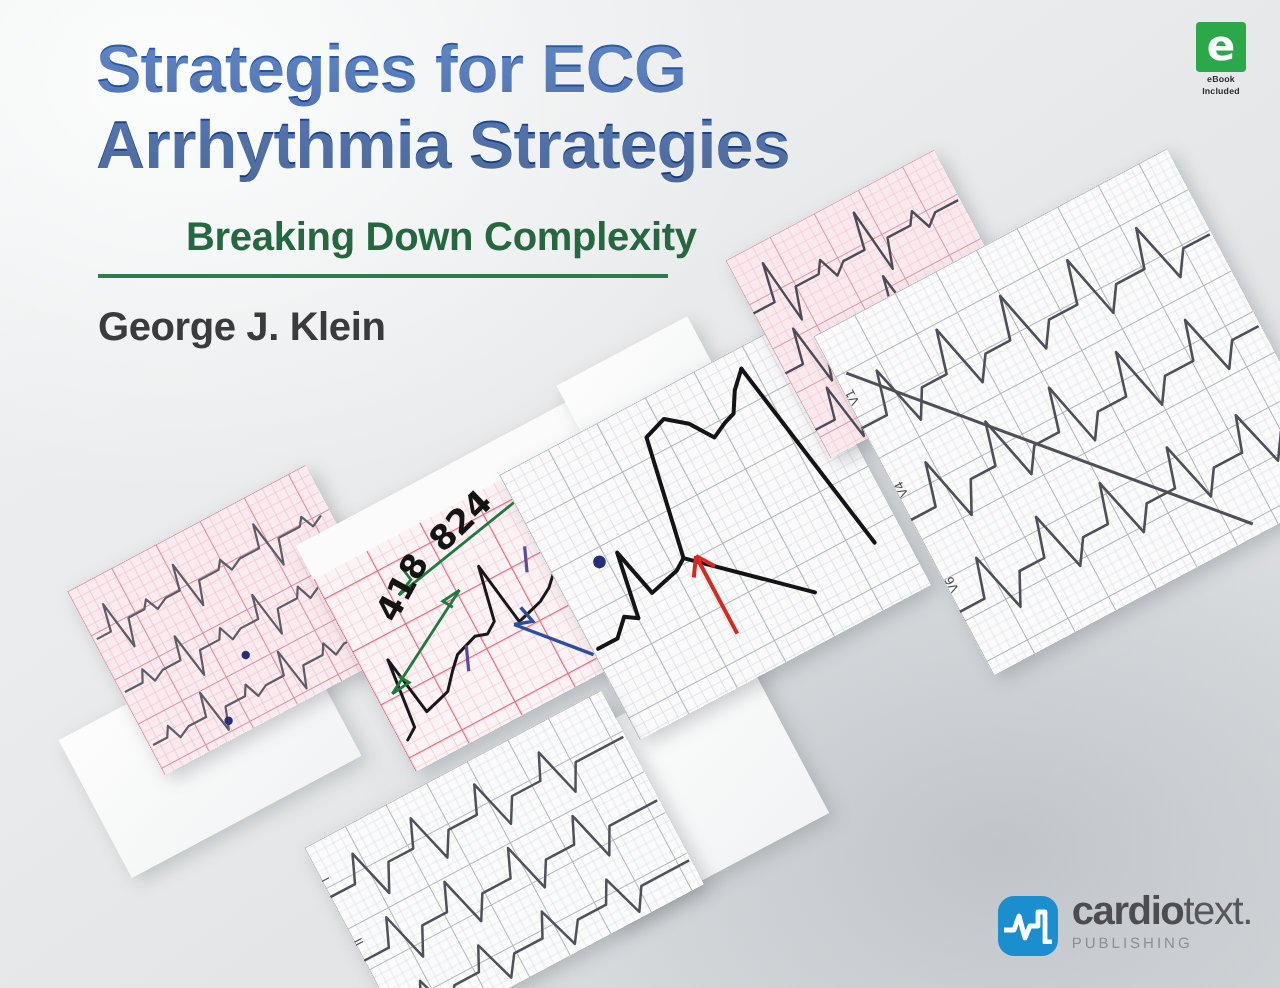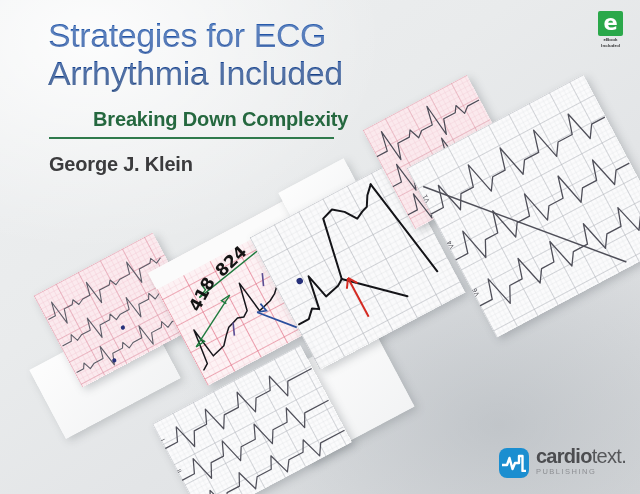--- a/index.html
+++ b/index.html
@@ -12,21 +12,21 @@
     position:relative;width:640px;height:494px;overflow:hidden;
     background:
       radial-gradient(ellipse 520px 360px at 78% 86%, rgba(168,174,180,.55) 0%, rgba(168,174,180,0) 62%),
       radial-gradient(ellipse 420px 300px at 14% 8%, rgba(255,255,255,.85) 0%, rgba(255,255,255,0) 70%),
       linear-gradient(145deg,#eef0f1 0%,#e9ebec 38%,#e3e5e7 62%,#dcdee0 100%);
   }
 
   
   .title{
     position:absolute;left:48px;top:16px;width:470px;
-    font-size:34px;font-weight:400;line-height:1.13;
+    font-size:34px;font-weight:700;line-height:1.13;
     letter-spacing:-.4px;
     color:#17418c;
     background:linear-gradient(180deg,#2a5fb0 0%,#1b4a9c 45%,#123876 100%);
     -webkit-background-clip:text;background-clip:text;
     -webkit-text-fill-color:transparent;
     text-shadow:0 1px 0 rgba(255,255,255,.25);
   }
   .title span{display:block;}
   .subtitle{
     position:absolute;left:49px;top:108px;width:420px;
@@ -261,21 +261,21 @@
         </g>
       </svg>
     </div>
 
     <div class="note" style="left:184px;top:284px;font-size:17px;transform:rotate(-61deg);">418</div>
     <div class="note" style="left:213px;top:251px;font-size:17px;transform:rotate(-44deg);">824</div>
   </div>
 
   <div class="title">
     <span>Strategies for ECG</span>
-    <span>Arrhythmia Included</span>
+    <span>Arrhythmia Strategies</span>
   </div>
   <div class="subtitle">Breaking Down Complexity</div>
   <div class="subrule"></div>
   <div class="author">George J. Klein</div>
 
   <div class="ebook">
     <div class="sq">
       <span class="e">e</span>
     </div>
     <div class="l1">eBook</div>

